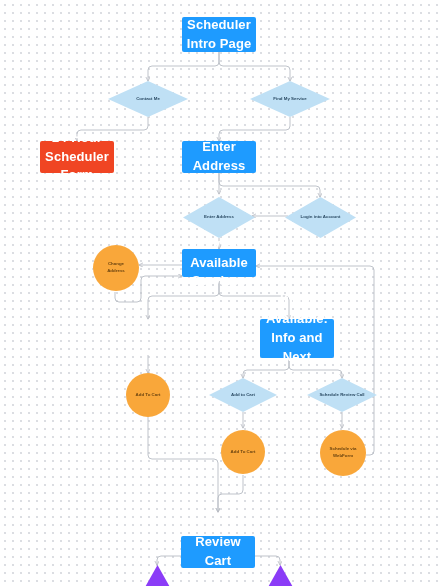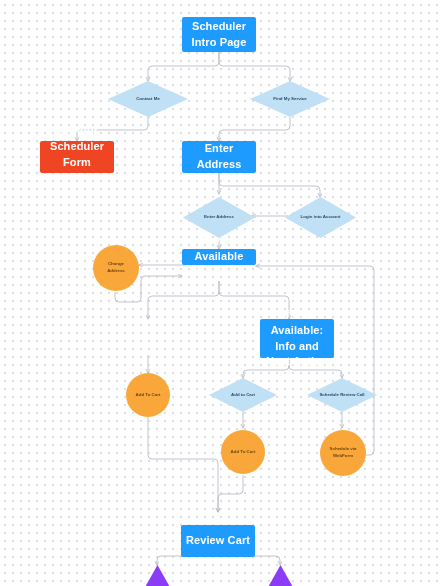--- a/index.html
+++ b/index.html
@@ -14,24 +14,24 @@
     width:441px;height:586px;
     background-color:#ffffff;
     background-image:radial-gradient(circle, #d9dbe0 0.7px, rgba(0,0,0,0) 0.8px);
     background-size:8px 8px;
     background-position:1px 1px;
   }
   #edges{position:absolute;left:0;top:0;width:441px;height:586px;}
   .node{position:absolute;box-sizing:border-box;display:flex;align-items:center;justify-content:center;text-align:center;}
   .rect{
     background:#1e9bff;color:#ffffff;border-radius:2px;
-    font-size:11px;font-weight:bold;line-height:1.45;letter-spacing:.1px;
-    padding:2px 4px;
+    font-size:13px;font-weight:bold;line-height:1.45;letter-spacing:.1px;
+    padding:14px 4px;
   }
-  .rect.red{background:#f04523;align-items:flex-end;}
+  .rect.red{background:#f04523;}
   .diamond{
     background:#bfe0f5;color:#2a4a63;
     font-size:4.4px;font-weight:bold;line-height:1.5;
     clip-path:polygon(50% 0%,100% 50%,50% 100%,0% 50%);
     padding:0 10px;
   }
   .circle{
     background:#f9a73a;color:#6b4410;border-radius:50%;
     font-size:4.4px;font-weight:bold;line-height:1.5;
     padding:0 6px;
@@ -153,20 +153,20 @@
   </div>
 
   <div class="node circle" style="left:221px;top:430px;width:44px;height:44px;">
     <span class="lbl">Add To Cart</span>
   </div>
 
   <div class="node circle" style="left:320px;top:430px;width:46px;height:46px;">
     <span class="lbl">Schedule via WebForm</span>
   </div>
 
-  <div class="node rect" style="left:181px;top:525px;width:74px;height:32px;">
+  <div class="node rect" style="left:181px;top:536px;width:74px;height:32px;">
     <span class="lbl">Review Cart</span>
   </div>
 
   <div class="node triangle" style="left:135px;top:565px;width:45px;height:40px;"></div>
   <div class="node triangle" style="left:258px;top:565px;width:45px;height:40px;"></div>
 
 </div>
 
 </body></html>

